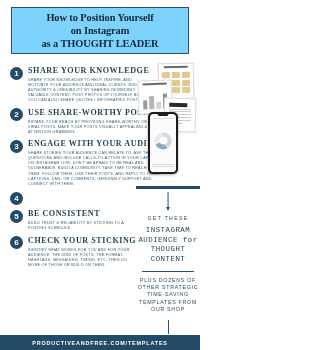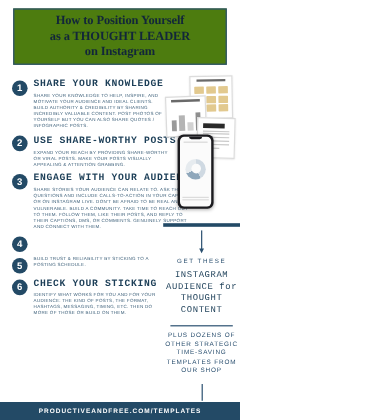--- a/index.html
+++ b/index.html
@@ -14,21 +14,21 @@
 
   
   .title-frame {
     position:absolute;
     left:11px; top:7px; right:11px;
     height:47px;
     border:1.3px solid #2b5070;
     display:flex;
     align-items:center;
     justify-content:center;
-    background:#4d7c0f;
+    background:#7dd3fc;
     z-index:5;
   }
   .title-text {
     font-family:"Liberation Serif", serif;
     font-weight:bold;
     font-size:10.4px;
     line-height:13.2px;
     color:#12263a;
     text-align:center;
     letter-spacing:-0.1px;
@@ -52,21 +52,21 @@
     font-weight:bold;
     display:flex;
     align-items:center;
     justify-content:center;
     margin-right:5px;
     margin-top:0.5px;
     font-family:"Liberation Sans", sans-serif;
   }
   .step-body { flex:1 1 auto; }
   .step-head {
-    font-family:Liberation Mono, monospace;
+    font-family:Liberation Serif, serif;
     font-weight:bold;
     font-size:8.1px;
     letter-spacing:0.55px;
     color:#1d3f58;
     line-height:10px;
     margin-bottom:1.8px;
     white-space:nowrap;
   }
   .step-desc {
     font-family:"Liberation Sans", sans-serif;
@@ -219,22 +219,22 @@
     letter-spacing:0.85px;
     font-weight:bold;
   }
 </style>
 </head>
 <body>
 
 <div class="title-frame">
   <div class="title-text">
     <span>How to Position Yourself</span>
+    <span>on Instagram</span>
     <span>as a THOUGHT LEADER</span>
-    <span>on Instagram</span>
   </div>
 </div>
 
 <div class="steps">
 
   <div class="step">
     <div class="step-num">1</div>
     <div class="step-body">
       <div class="step-head">SHARE YOUR KNOWLEDGE</div>
       <div class="step-desc">SHARE YOUR KNOWLEDGE TO HELP, INSPIRE, AND MOTIVATE YOUR AUDIENCE AND IDEAL CLIENTS. BUILD AUTHORITY &amp; CREDIBILITY BY SHARING INCREDIBLY VALUABLE CONTENT. POST PHOTOS OF YOURSELF BUT YOU CAN ALSO SHARE QUOTES / INFOGRAPHIC POSTS.</div>
@@ -257,20 +257,21 @@
     </div>
   </div>
 
   <div class="step">
     <div class="step-num">4</div>
   </div>
 
   <div class="step">
     <div class="step-num">5</div>
     <div class="step-body">
+      <div class="step-head">BE CONSISTENT</div>
       <div class="step-desc">BUILD TRUST &amp; RELIABILITY BY STICKING TO A POSTING SCHEDULE.</div>
     </div>
   </div>
 
   <div class="step">
     <div class="step-num">6</div>
     <div class="step-body">
       <div class="step-head">CHECK YOUR STICKING</div>
       <div class="step-desc">IDENTIFY WHAT WORKS FOR YOU AND FOR YOUR AUDIENCE: THE KIND OF POSTS, THE FORMAT, HASHTAGS, MESSAGING, TIMING, ETC. THEN DO MORE OF THOSE OR BUILD ON THEM.</div>
     </div>

